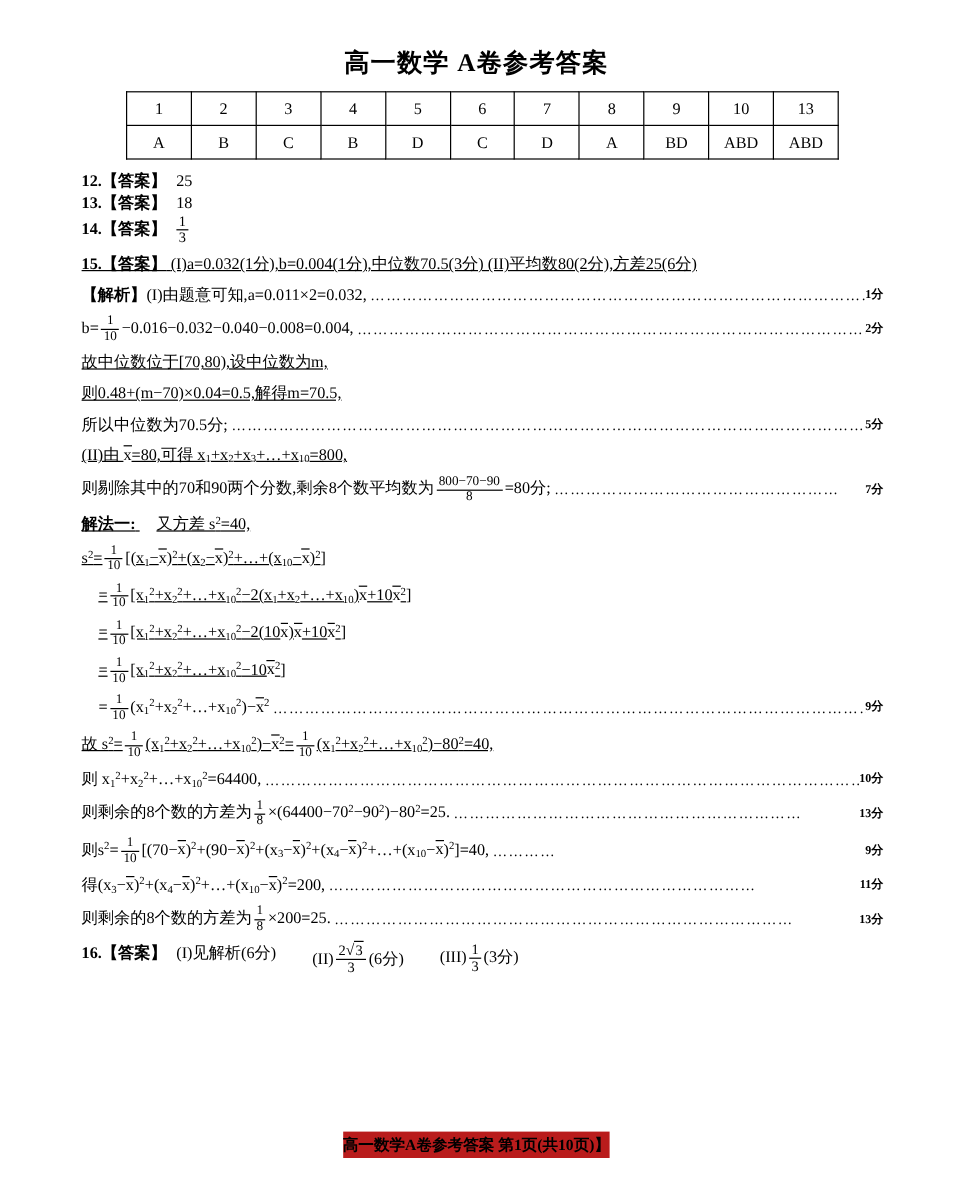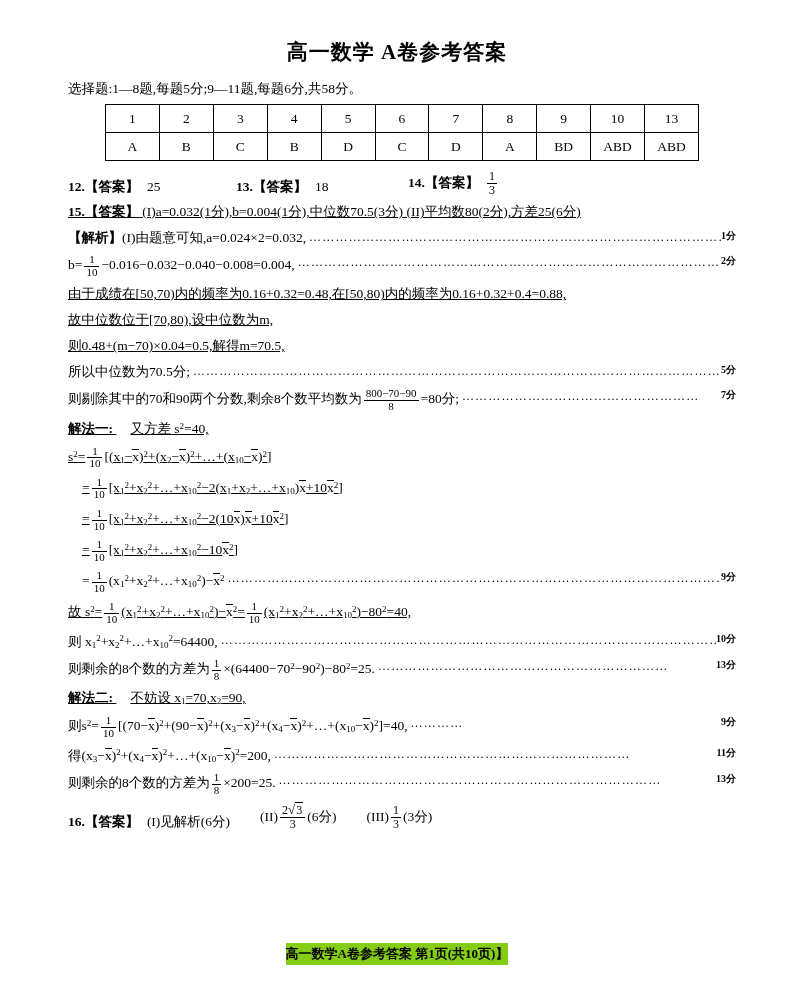--- a/index.html
+++ b/index.html
@@ -43,41 +43,42 @@
     text-align: center;
     height: 25px;
     font-size: 13.5px;
     font-family: "Liberation Serif", serif;
   }
   .row-1214 {
     display: flex;
     font-size: 13.5px;
     margin-top: 9px;
     margin-bottom: 4px;
-    align-items: flex-end;
+    align-items: flex-start;
+    flex-direction: column;
   }
   .row-1214 > div { display: flex; align-items: center; }
   .r-12 { width: 168px; }
   .r-13 { width: 172px; }
   .r-14 { width: 160px; }
   .bold { font-weight: bold; }
   .frac {
     display: inline-block;
     vertical-align: middle;
     text-align: center;
     font-size: 11px;
     line-height: 1.05;
     margin: 0 2px;
   }
   .frac .num { display:block; padding: 0 2px; }
   .frac .den { display:block; border-top: 1px solid #000; padding: 0 2px; }
   .frac.big { font-size: 12px; }
   .prow {
     display: flex;
-    align-items: flex-start;
+    align-items: center;
     font-size: 13.5px;
     margin: 7px 0;
     line-height: 1.35;
     font-family: Liberation Serif, serif;
   }
   .prow .txt { white-space: nowrap; }
   .prow .dots {
     flex: 1 1 auto;
     overflow: hidden;
     white-space: nowrap;
@@ -99,37 +100,36 @@
   .footer {
     position: absolute;
     left: 0; right: 0;
     bottom: 18px;
     text-align: center;
     font-size: 13px;
     font-weight: bold;
   }
   .footer .bar {
     display: inline-block;
-    background: #84cc16;
+    background: #b91c1c;
     padding: 2px 0px;
   }
-  .q16 { display:flex; font-size:13.5px; margin-top: 0; align-items:flex-end; }
+  .q16 { display:flex; font-size:13.5px; margin-top: 0; align-items:flex-start; }
   .q16 > div { margin-right: 30px; display:flex; align-items:center; }
   .nowrap { white-space: nowrap; }
 </style>
 </head>
 <body>
 
 <div class="page">
 
   <div class="title">高一数学 A卷参考答案</div>
 
   <div class="content">
 
-    <div class="choice-note">选择题:1—8题,每题5分;9—11题,每题6分,共58分。</div>
 
     <table class="ans">
       <tbody>
           <tr>
         <td>1</td>
         <td>2</td>
         <td>3</td>
         <td>4</td>
         <td>5</td>
         <td>6</td>
@@ -173,43 +173,45 @@
       </div>
     </div>
 
     <div class="plain">
       <span class="bold">15.【答案】</span>
       <span>(I)a=0.032(1分),b=0.004(1分),中位数70.5(3分)  (II)平均数80(2分),方差25(6分)</span>
     </div>
 
     <div class="prow">
       <span class="txt bold">【解析】</span>
-      <span class="txt">(I)由题意可知,a=0.024×2=0.032,</span>
+      <span class="txt">(I)由题意可知,a=0.011×2=0.032,</span>
       <span class="dots">………………………………………………………………………………………………………</span>
       <span class="pts">1分</span>
     </div>
 
     <div class="prow">
       <span class="txt nowrap">
         <span>b=</span><span class="frac"><span class="num">1</span><span class="den">10</span></span><span>−0.016−0.032−0.040−0.008=0.004,</span>
       </span>
       <span class="dots">……………………………………………………………………………………………………</span>
       <span class="pts">2分</span>
     </div>
 
-    <div class="plain">由于成绩在[50,70)内的频率为0.16+0.32=0.48,在[50,80)内的频率为0.16+0.32+0.4=0.88,</div>
     <div class="plain">故中位数位于[70,80),设中位数为m,</div>
     <div class="plain">则0.48+(m−70)×0.04=0.5,解得m=70.5,</div>
 
     <div class="prow">
       <span class="txt">所以中位数为70.5分;</span>
       <span class="dots">………………………………………………………………………………………………………………………</span>
       <span class="pts">5分</span>
     </div>
 
+    <div class="plain">
+      <span class="nowrap">(II)由 <span class="ovl">x</span>=80,可得 x<span class="sub">1</span>+x<span class="sub">2</span>+x<span class="sub">3</span>+…+x<span class="sub">10</span>=800,</span>
+    </div>
 
     <div class="prow">
       <span class="txt nowrap">
         则剔除其中的70和90两个分数,剩余8个数平均数为<span class="frac"><span class="num">800−70−90</span><span class="den">8</span></span>=80分;
       </span>
       <span class="dots">………………………………………………</span>
       <span class="pts">7分</span>
     </div>
 
     <div class="plain">
@@ -248,24 +250,20 @@
       <span class="dots">…………………………………………………………………………………………………………</span>
       <span class="pts">10分</span>
     </div>
 
     <div class="prow">
       <span class="txt nowrap">则剩余的8个数的方差为<span class="frac"><span class="num">1</span><span class="den">8</span></span>×(64400−70<span class="sup">2</span>−90<span class="sup">2</span>)−80<span class="sup">2</span>=25.</span>
       <span class="dots">…………………………………………………………</span>
       <span class="pts">13分</span>
     </div>
 
-    <div class="plain">
-      <span class="bold">解法二:</span>
-      <span style="margin-left:14px;">不妨设 x<span class="sub">1</span>=70,x<span class="sub">2</span>=90,</span>
-    </div>
 
     <div class="prow">
       <span class="txt nowrap">则s<span class="sup">2</span>=<span class="frac"><span class="num">1</span><span class="den">10</span></span>[(70−<span class="ovl">x</span>)<span class="sup">2</span>+(90−<span class="ovl">x</span>)<span class="sup">2</span>+(x<span class="sub">3</span>−<span class="ovl">x</span>)<span class="sup">2</span>+(x<span class="sub">4</span>−<span class="ovl">x</span>)<span class="sup">2</span>+…+(x<span class="sub">10</span>−<span class="ovl">x</span>)<span class="sup">2</span>]=40,</span>
       <span class="dots">…………</span>
       <span class="pts">9分</span>
     </div>
 
     <div class="prow">
       <span class="txt nowrap">得(x<span class="sub">3</span>−<span class="ovl">x</span>)<span class="sup">2</span>+(x<span class="sub">4</span>−<span class="ovl">x</span>)<span class="sup">2</span>+…+(x<span class="sub">10</span>−<span class="ovl">x</span>)<span class="sup">2</span>=200,</span>
       <span class="dots">………………………………………………………………………</span>

